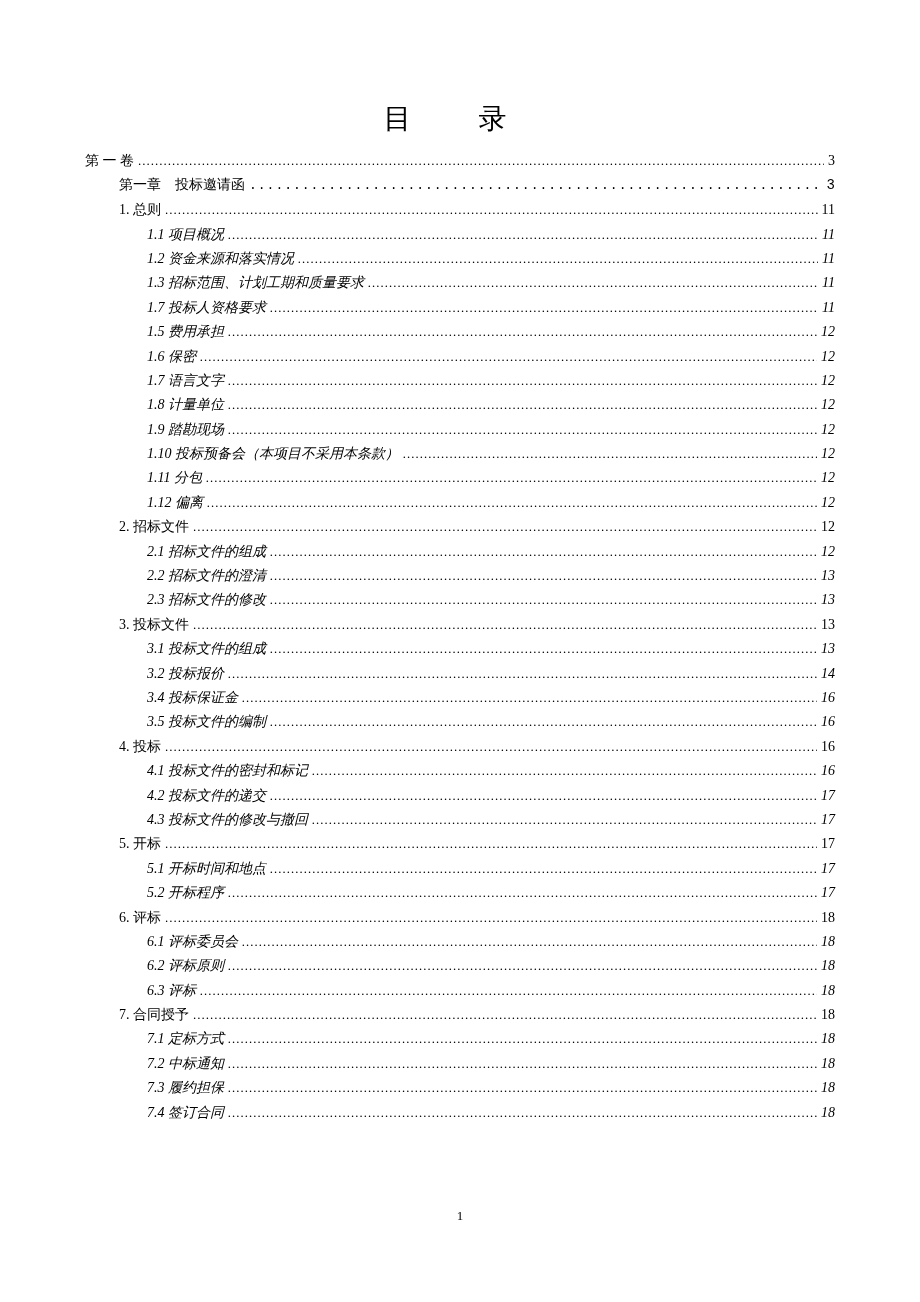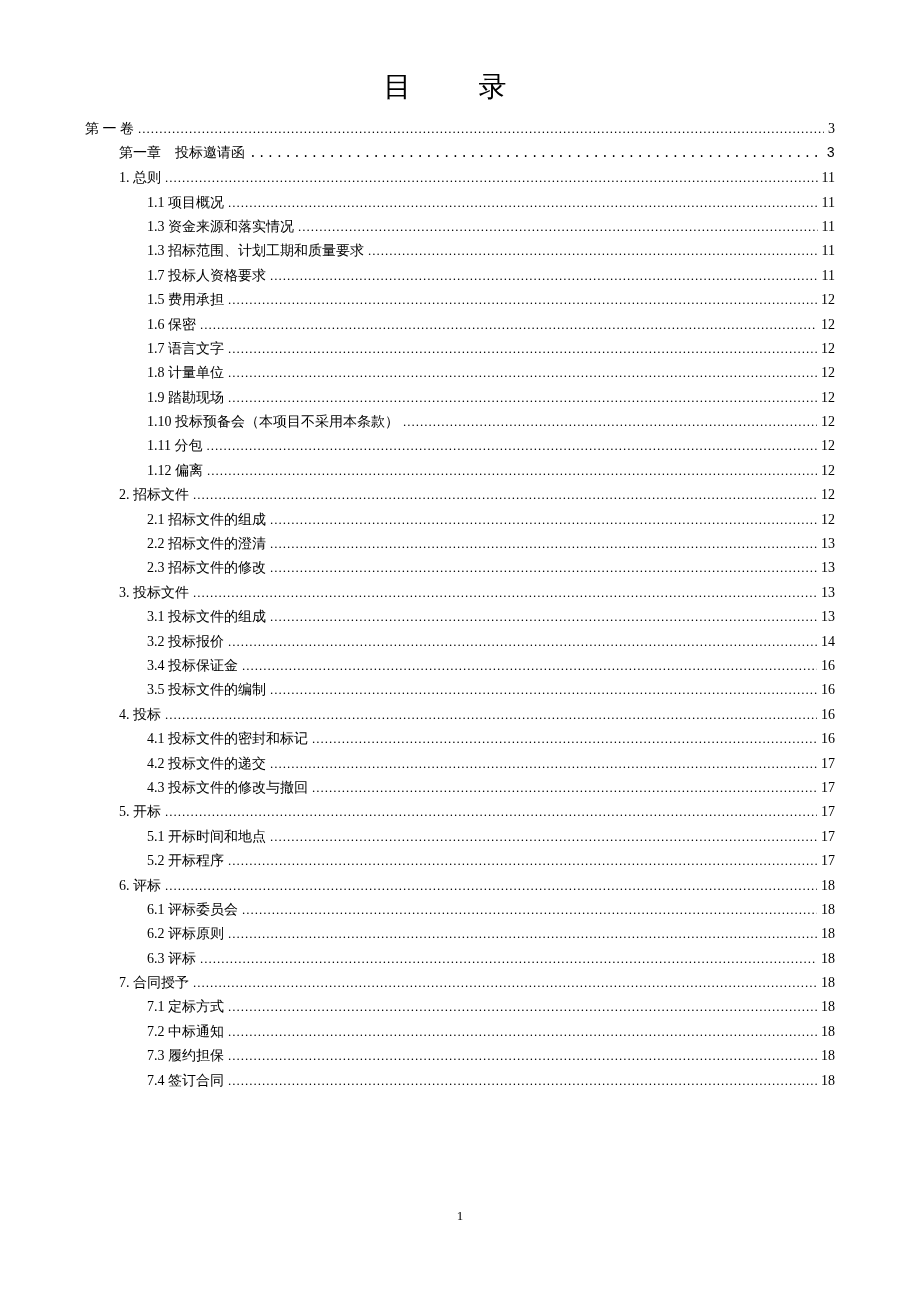--- a/index.html
+++ b/index.html
@@ -6,20 +6,21 @@
     body {
       width: 920px;
       height: 1302px;
       background: #fff;
       font-family: "SimSun", "宋体", serif;
       color: #000;
       position: relative;
     }
     .page {
       padding: 68px 85px 40px 85px;
+      margin-top: 32px;
     }
     .title {
       text-align: center;
       font-size: 28px;
       letter-spacing: 30px;
       margin-bottom: 12px;
       font-weight: normal;
     }
     .toc {
       font-size: 14px;
@@ -45,21 +46,21 @@
       letter-spacing: 1px;
       color: #000;
       font-size: 13px;
     }
     .toc-page {
       flex: 0 0 auto;
     }
     .indent-0 { padding-left: 0px; }
     .indent-1 { padding-left: 34px; font-family: Liberation Mono, monospace; }
     .indent-2 { padding-left: 34px; }
-    .indent-3 { padding-left: 62px; }
+    .indent-3 { padding-left: 62px; font-style: italic; }
     .page-number {
       position: absolute;
       bottom: 78px;
       left: 0;
       right: 0;
       text-align: center;
       font-size: 13px;
     }
   </style>
 </head>
@@ -82,21 +83,21 @@
         <span class="toc-label">1.  总则</span>
         <span class="toc-dots"></span>
         <span class="toc-page">11</span>
       </div>
       <div class="toc-row indent-3">
         <span class="toc-label">1.1  项目概况</span>
         <span class="toc-dots"></span>
         <span class="toc-page">11</span>
       </div>
       <div class="toc-row indent-3">
-        <span class="toc-label">1.3  资金来源和落实情况</span>
+        <span class="toc-label">1.2  资金来源和落实情况</span>
         <span class="toc-dots"></span>
         <span class="toc-page">11</span>
       </div>
       <div class="toc-row indent-3">
         <span class="toc-label">1.3  招标范围、计划工期和质量要求</span>
         <span class="toc-dots"></span>
         <span class="toc-page">11</span>
       </div>
       <div class="toc-row indent-3">
         <span class="toc-label">1.7  投标人资格要求</span>

